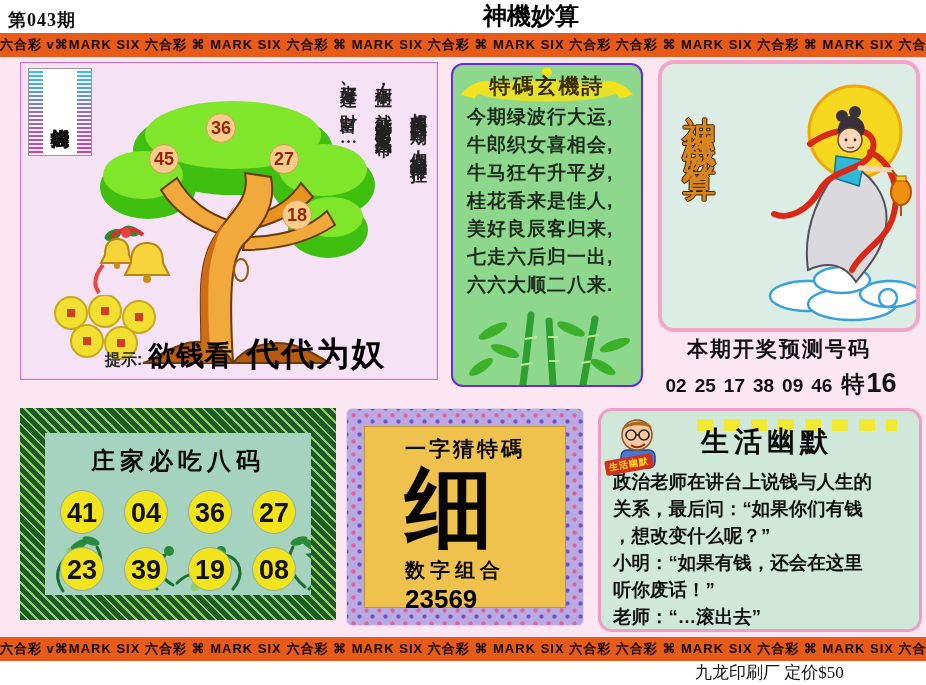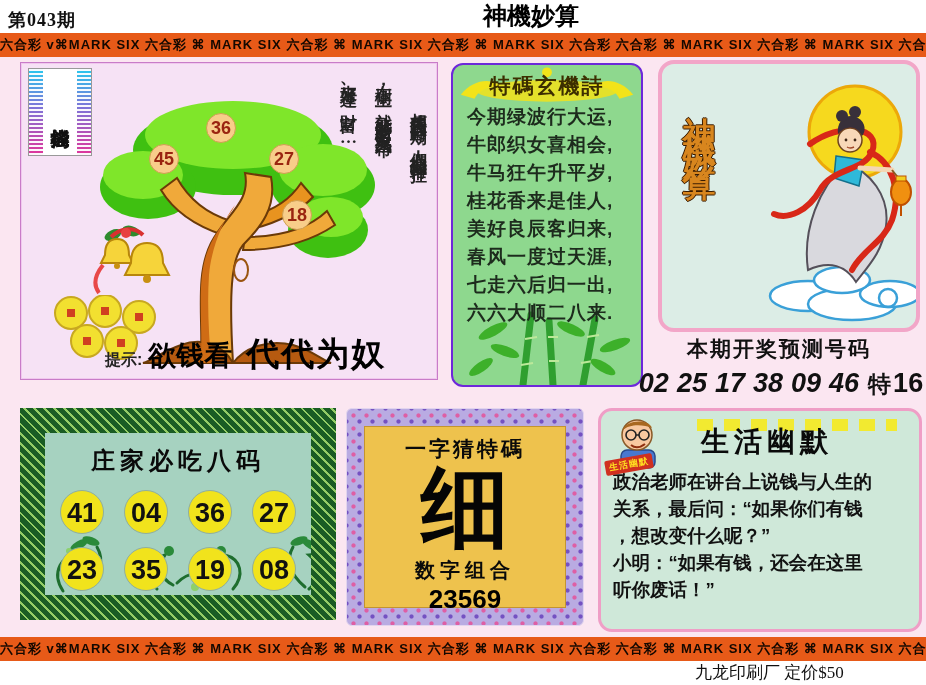--- a/index.html
+++ b/index.html
@@ -68,21 +68,21 @@
   #brand-panel { position:absolute; left:658px; top:3px; width:262px; height:272px;
       background:#dcede6; border:4px solid #f2a6c8; border-radius:16px; overflow:hidden; }
   #brand-title { position:absolute; left:14px; top:26px; writing-mode:vertical-rl; text-orientation:upright;
       font-family:"Liberation Serif", serif; font-size:33px; font-weight:900; color:#d8861e;
       letter-spacing:17px; text-shadow:-1px 0 #3a1c00, 1px 0 #3a1c00, 0 -1px #3a1c00, 0 1px #3a1c00; }
   #deity-art { position:absolute; left:88px; top:4px; }
   
   #prediction { position:absolute; left:632px; top:278px; width:294px; text-align:center; }
   #prediction-title { font-size:21px; font-weight:900; color:#111; letter-spacing:2px; }
   #prediction-nums { margin-top:5px; display:flex; justify-content:center; align-items:baseline; }
-  .pred-num { font-size:27px; font-weight:900; color:#111; margin:0 4px;font-style:italic; }
+  .pred-num { font-size:19px; font-weight:900; color:#111; margin:0 4px; }
   #pred-special-label { font-size:23px; font-weight:900; color:#111; margin-left:5px; }
   #pred-special-num { font-size:27px; font-weight:900; color:#111; margin-left:2px; }
   
   #banker-panel { position:absolute; left:20px; top:351px; width:316px; height:212px;
       background:#1a5c24; padding:25px;
       background-image:repeating-linear-gradient(45deg, #1a5c24 0 5px, #93cc66 5px 7px); }
   #banker-inner { position:relative; width:100%; height:100%; background:#a6d2c0; overflow:hidden; }
   #banker-title { text-align:center; margin-top:12px; font-size:24px; font-weight:900;
       font-family:"Liberation Serif", serif; color:#0a0a0a; letter-spacing:5px; }
   .ball-row { display:flex; justify-content:center; gap:20px; margin-top:13px; position:relative; z-index:2;}
@@ -91,21 +91,21 @@
   #banker-flourish { position:absolute; left:0; bottom:0; z-index:1; }
   
   #oneword-panel { position:absolute; left:346px; top:351px; width:238px; height:218px;
       border:1px solid #e2d4ee; border-radius:6px; padding:17px;
       background-color:#b9abe2;
       background-image:
         radial-gradient(circle, rgba(226,86,158,.9) 1.6px, transparent 2.6px),
         radial-gradient(circle, rgba(104,66,188,.85) 1.6px, transparent 2.6px);
       background-size:13px 13px; background-position:0 0, 6px 6px; }
   #oneword-inner { width:100%; height:100%; background:#eec24d; border:1px solid #c39430;
-      display:flex; flex-direction:column; align-items:center; }
+      display:flex; flex-direction:column; align-items:flex-start;padding-left:40px; }
   #oneword-title { margin-top:8px; font-size:21px; font-weight:900; color:#0a0a0a;
       font-family:"Liberation Serif", serif; letter-spacing:3px; }
   #oneword-char { font-size:88px; font-weight:900; color:#050505; line-height:1.0; margin-top:2px;
       font-family:"Liberation Serif", serif; }
   #combo-label { margin-top:4px; font-size:20px; font-weight:900; color:#0a0a0a;
       font-family:Liberation Serif, serif; letter-spacing:5px; }
   #combo-value { font-size:26px; font-weight:bold; color:#000000; margin-top:0px; }
   
   #humor-panel { position:absolute; left:598px; top:351px; width:324px; height:224px;
       background:#cfe8d9; border:3px solid #ef9ec6; border-radius:14px; overflow:hidden; }
@@ -215,21 +215,20 @@
           <circle cx="96" cy="7" r="5" fill="#f2e31a"></circle>
         </svg>
         <div id="poem-title">特碼玄機詩</div>
       </div>
       <div id="poem-lines">
           <div class="poem-line">今期绿波行大运,</div>
           <div class="poem-line">牛郎织女喜相会,</div>
           <div class="poem-line">牛马狂午升平岁,</div>
           <div class="poem-line">桂花香来是佳人,</div>
           <div class="poem-line">美好良辰客归来,</div>
-          <div class="poem-line">春风一度过天涯,</div>
           <div class="poem-line">七走六后归一出,</div>
           <div class="poem-line">六六大顺二八来.</div>
         </div>
       <svg id="bamboo-art" width="192" height="74" viewBox="0 0 192 74">
         <g stroke="#2f9f2f" stroke-width="7" stroke-linecap="round">
           <line x1="70" y1="74" x2="78" y2="4"></line>
           <line x1="100" y1="74" x2="96" y2="10"></line>
           <line x1="130" y1="74" x2="142" y2="8"></line>
         </g>
         <g stroke="#bde89a" stroke-width="2">
@@ -301,21 +300,21 @@
       <div id="banker-inner">
         <div id="banker-title">庄家必吃八码</div>
         <div class="ball-row">
             <span class="ball">41</span>
             <span class="ball">04</span>
             <span class="ball">36</span>
             <span class="ball">27</span>
           </div>
         <div class="ball-row">
             <span class="ball">23</span>
-            <span class="ball">35</span>
+            <span class="ball">39</span>
             <span class="ball">19</span>
             <span class="ball">08</span>
           </div>
         <svg id="banker-flourish" width="300" height="64" viewBox="0 0 300 64">
           <g fill="none" stroke="#1e6e2e" stroke-width="3" stroke-linecap="round">
             <path d="M18,60 C6,42 16,22 36,24 C24,34 24,48 36,58"></path>
             <path d="M40,56 C54,44 60,30 52,16"></path>
             <path d="M282,60 C294,42 284,22 264,24 C276,34 276,48 264,58"></path>
             <path d="M260,56 C246,44 240,30 248,16"></path>
             <path d="M112,58 C100,44 104,28 120,24 C112,36 116,48 128,54"></path>
@@ -360,20 +359,21 @@
       </svg>
       <span id="humor-badge">生活幽默</span>
       <div id="humor-highlight"></div>
       <div id="humor-title">生活幽默</div>
       <div id="humor-lines">
           <div class="humor-line">政治老师在讲台上说钱与人生的</div>
           <div class="humor-line">关系，最后问：“如果你们有钱</div>
           <div class="humor-line">，想改变什么呢？”</div>
           <div class="humor-line">小明：“如果有钱，还会在这里</div>
           <div class="humor-line">听你废话！”</div>
+          <div class="humor-line">老师：“…滚出去”</div>
         </div>
     </div>
 
   </div>
 
   <div id="ribbon-bottom" class="ribbon">六合彩 v⌘MARK SIX 六合彩 ⌘ MARK SIX 六合彩 ⌘ MARK SIX 六合彩 ⌘ MARK SIX 六合彩 六合彩 ⌘ MARK SIX 六合彩 ⌘ MARK SIX 六合彩六合彩 ⌘</div>
   <div id="footer-text">九龙印刷厂 定价$50</div>
 
 </div>
 

